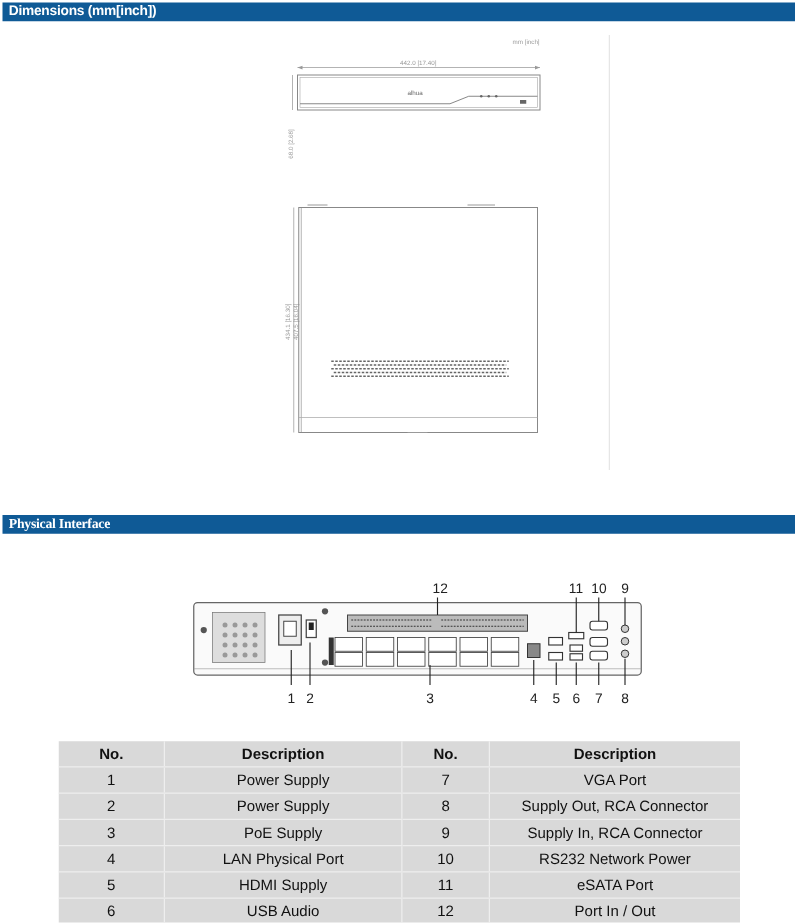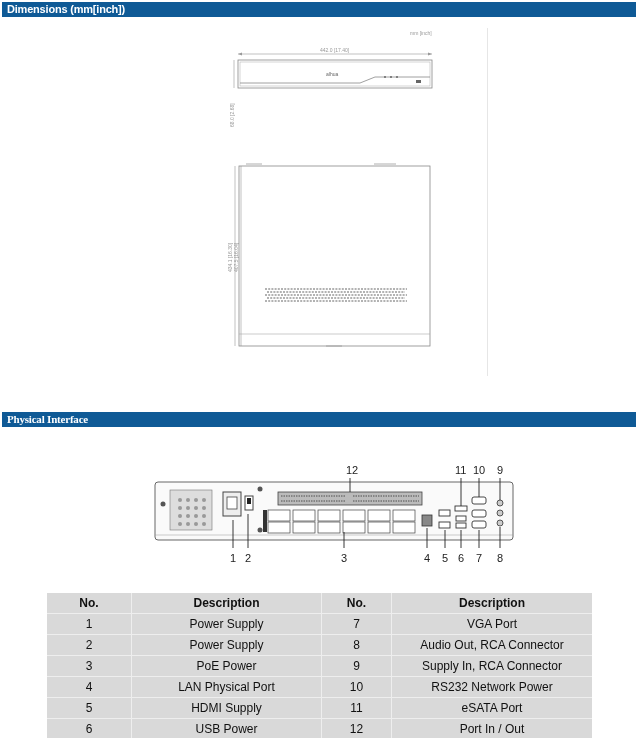--- a/index.html
+++ b/index.html
@@ -186,40 +186,40 @@
     <tr>
       <td class="c1">1</td>
       <td class="c2">Power Supply</td>
       <td class="c3">7</td>
       <td class="c4">VGA Port</td>
     </tr>
     <tr>
       <td class="c1">2</td>
       <td class="c2">Power Supply</td>
       <td class="c3">8</td>
-      <td class="c4">Audio Out, RCA Connector</td>
+      <td class="c4">Supply Out, RCA Connector</td>
     </tr>
     <tr>
       <td class="c1">3</td>
-      <td class="c2">PoE Power</td>
+      <td class="c2">PoE Supply</td>
       <td class="c3">9</td>
       <td class="c4">Supply In, RCA Connector</td>
     </tr>
     <tr>
       <td class="c1">4</td>
       <td class="c2">LAN Physical Port</td>
       <td class="c3">10</td>
       <td class="c4">RS232 Network Power</td>
     </tr>
     <tr>
       <td class="c1">5</td>
       <td class="c2">HDMI Supply</td>
       <td class="c3">11</td>
       <td class="c4">eSATA Port</td>
     </tr>
     <tr>
       <td class="c1">6</td>
-      <td class="c2">USB Power</td>
+      <td class="c2">USB Audio</td>
       <td class="c3">12</td>
       <td class="c4">Port In / Out</td>
     </tr>
   </tbody>
 </table>
 
 </body></html>

